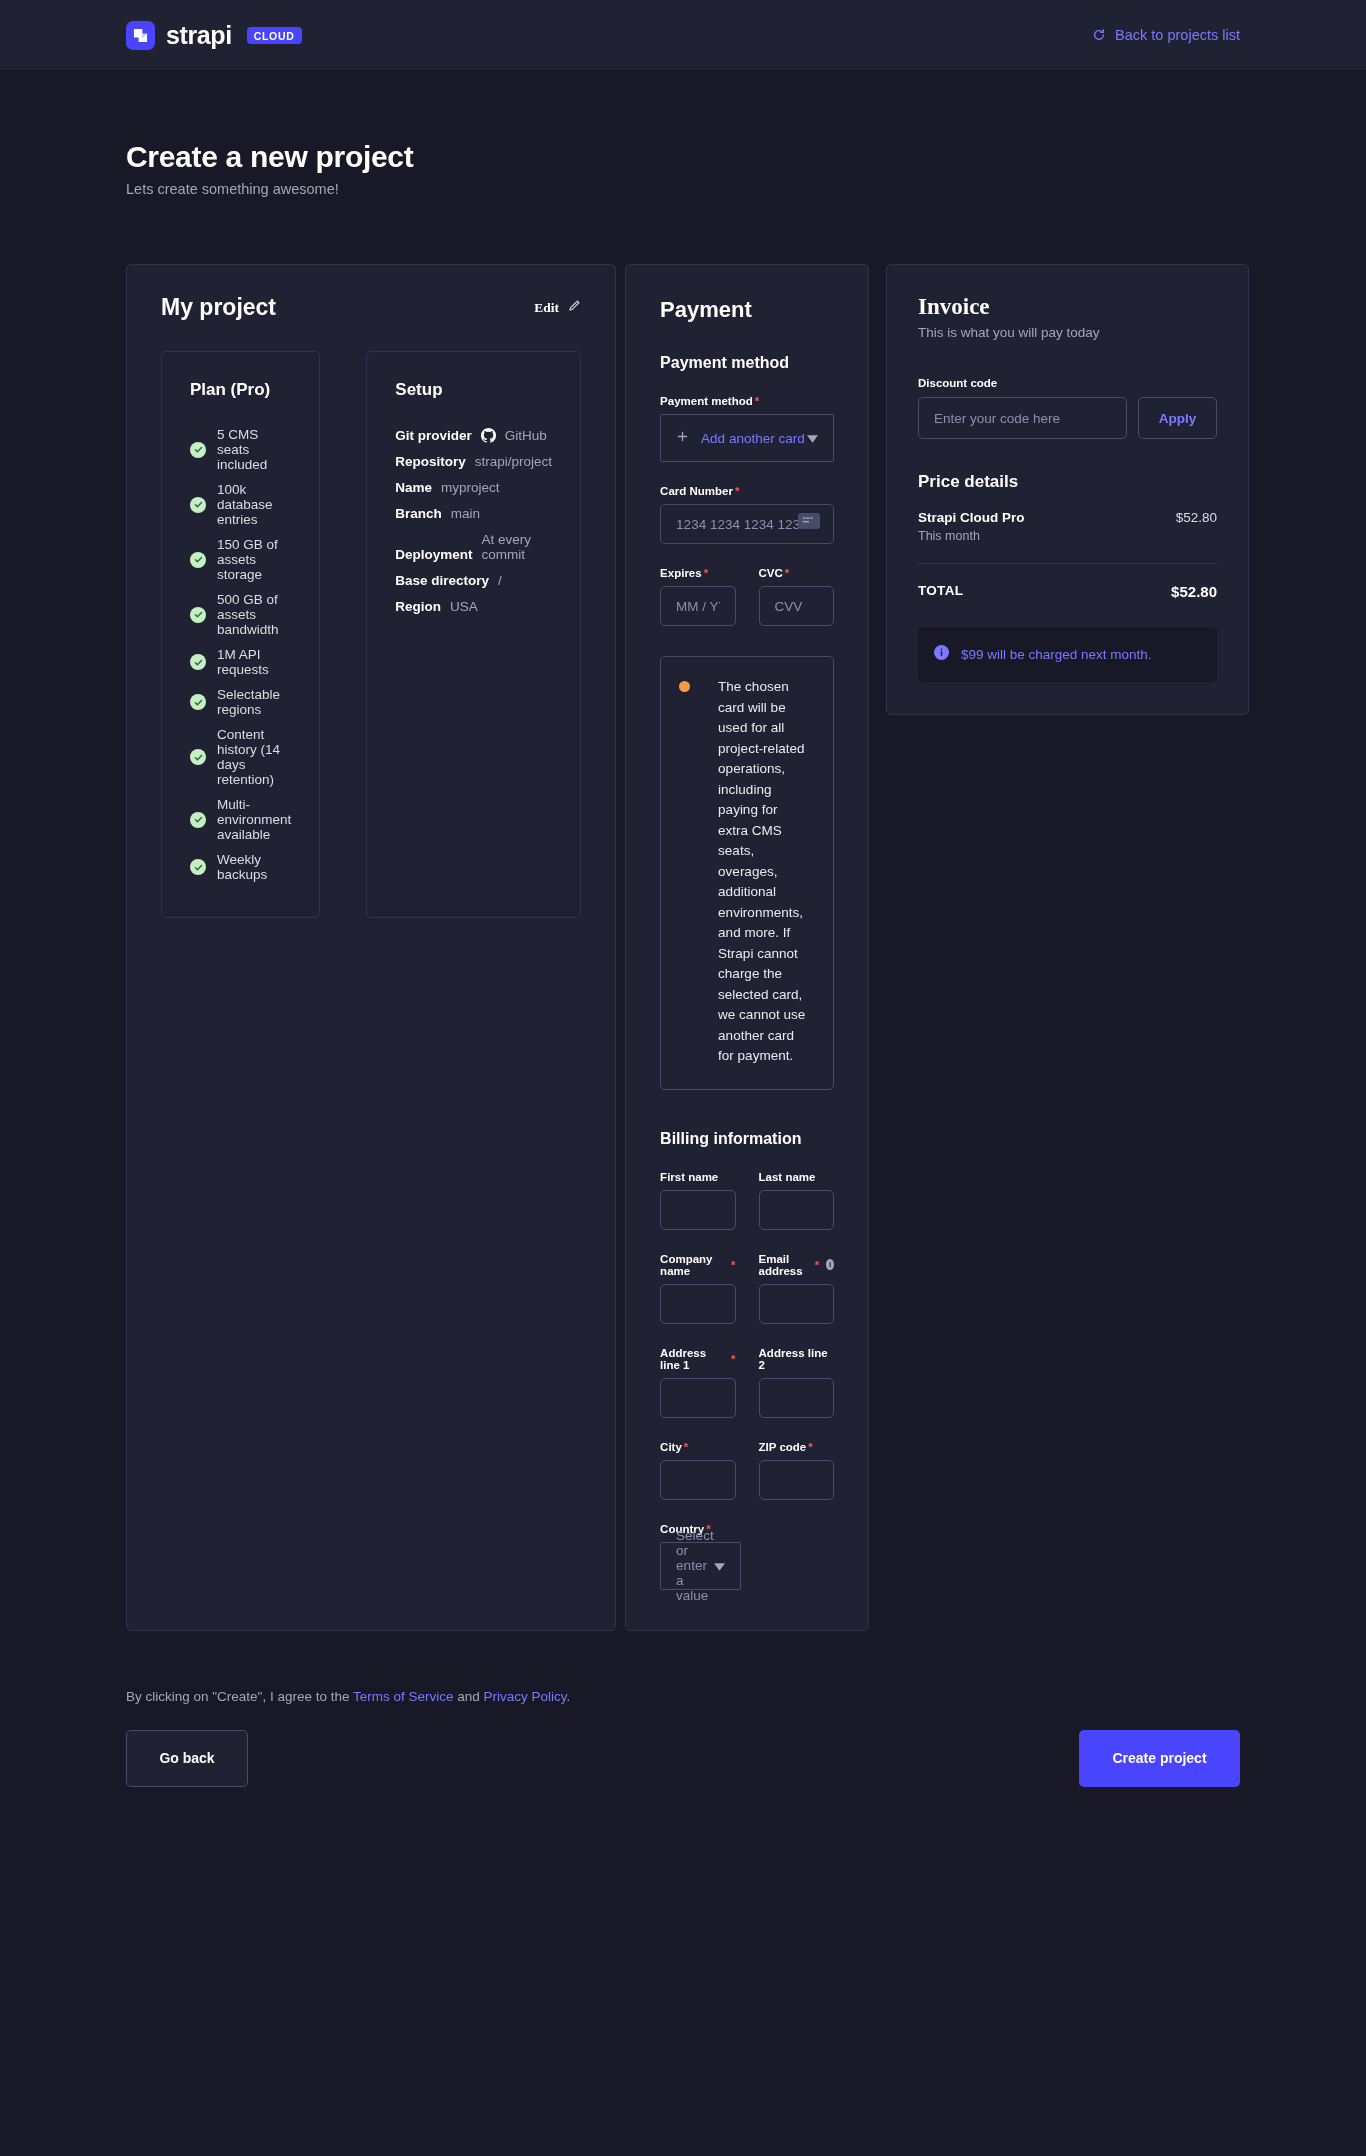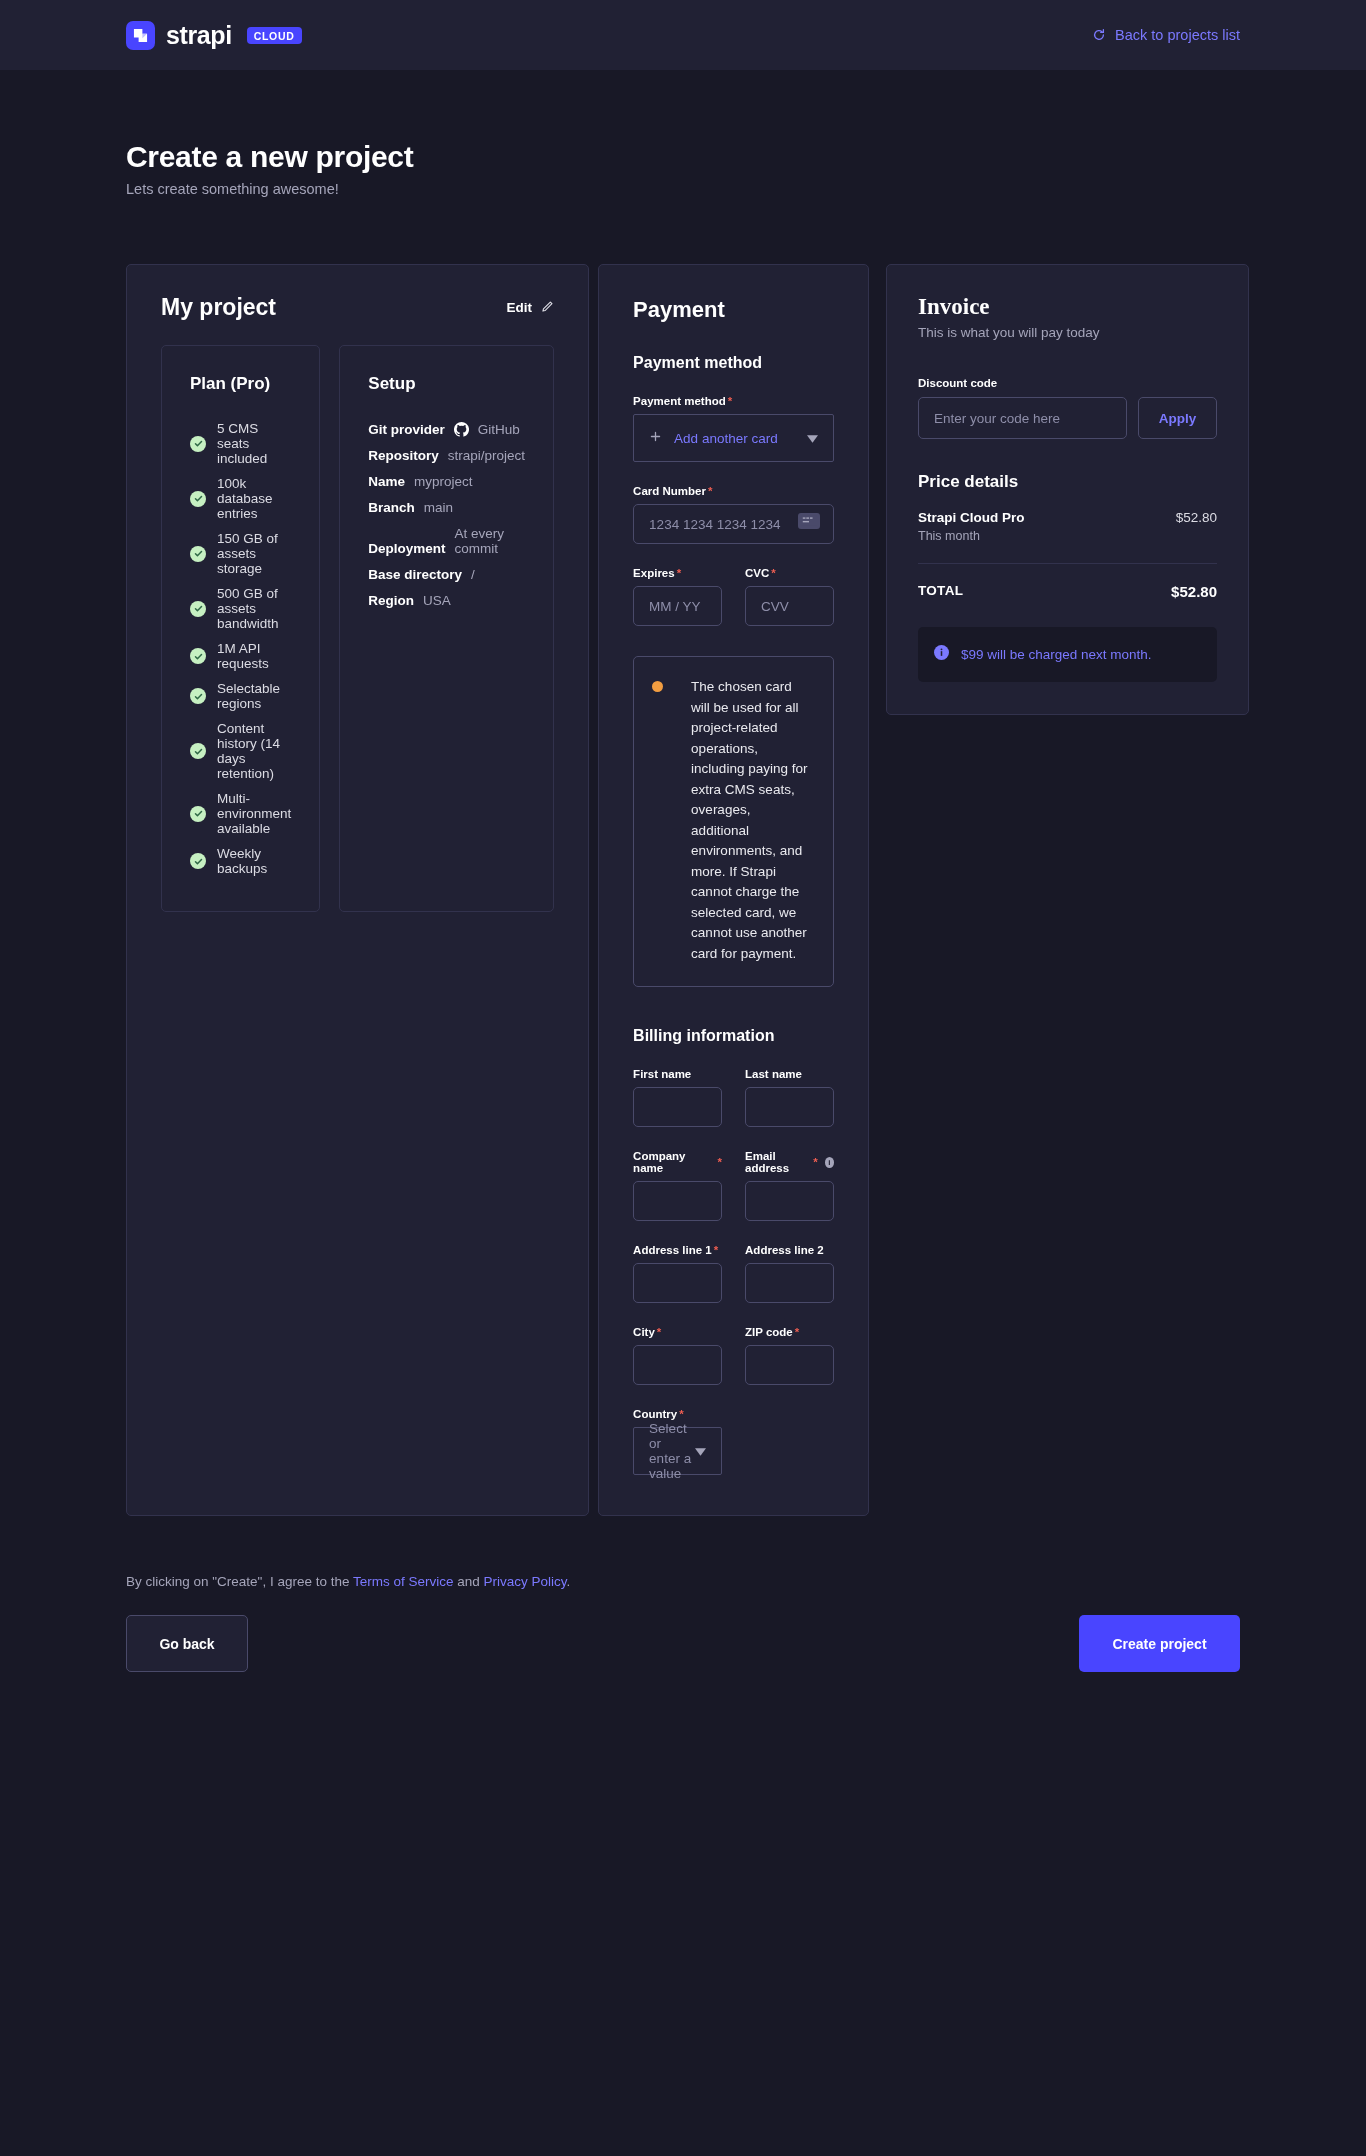--- a/index.html
+++ b/index.html
@@ -61,24 +61,24 @@
   }
 
   
   .project-card { padding: 29px 34px 38px 34px; }
   .project-head { display: flex; align-items: center; justify-content: space-between; }
   .project-name { color: #ffffff; font-size: 23px; font-weight: 600; }
   .edit-btn {
     display: flex; align-items: center; gap: 9px;
     background: none; border: 0; cursor: pointer;
     color: #ffffff; font-size: 13.5px; font-weight: 600;
-    font-family: Liberation Sans, sans-serif;
+    font-family: Liberation Serif, serif;
     text-align: right;
   }
-  .panes { display: grid; grid-template-columns: 1fr 1fr; gap: 19px; margin-top: 24px; }
+  .panes { display: grid; grid-template-columns: 1fr 1fr; gap: 46px; margin-top: 30px; }
   .pane {
     border: 1px solid #32324d;
     border-radius: 5px;
     padding: 28px 28px 30px 28px;
   }
   .pane-title { color: #ffffff; font-size: 17px; font-weight: 700; margin-bottom: 22px; }
   .feat { display: flex; align-items: center; gap: 11px; padding: 5px 0; }
   .feat-text { color: #dcdce4; font-size: 13.5px; }
   .check {
     width: 16px; height: 16px; border-radius: 50%;

